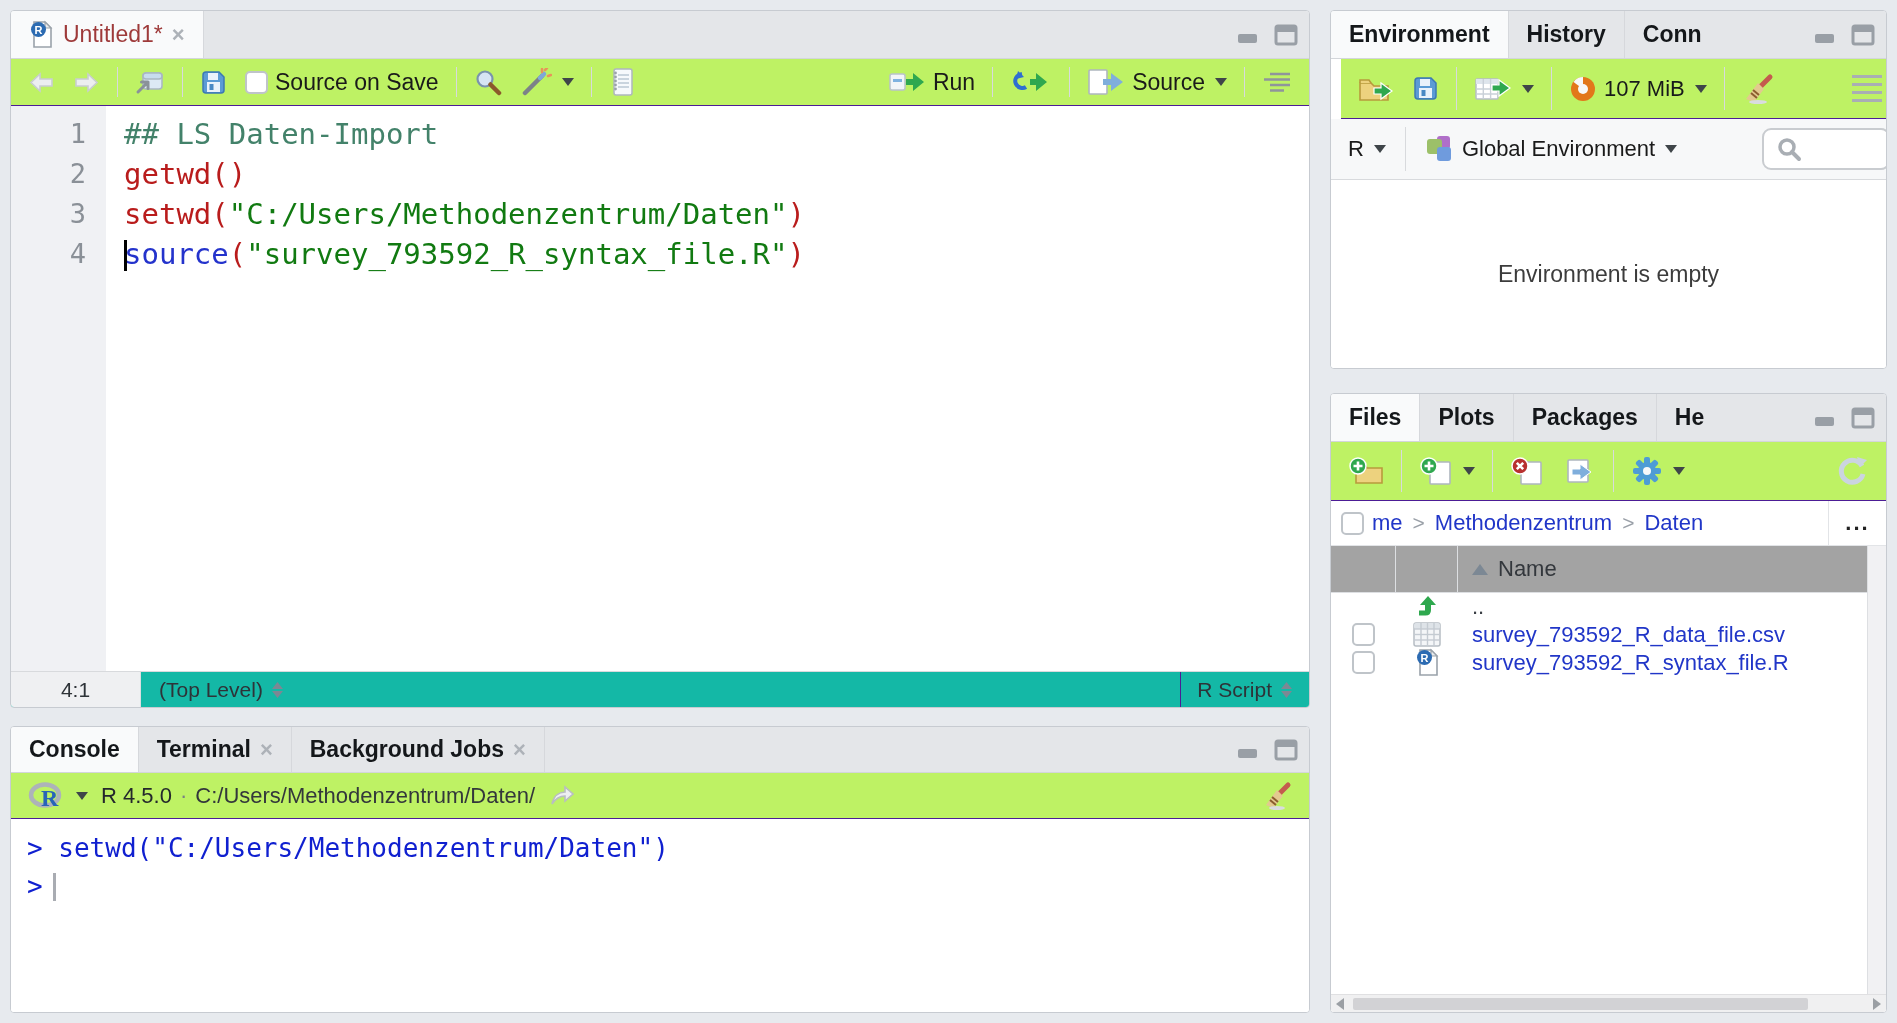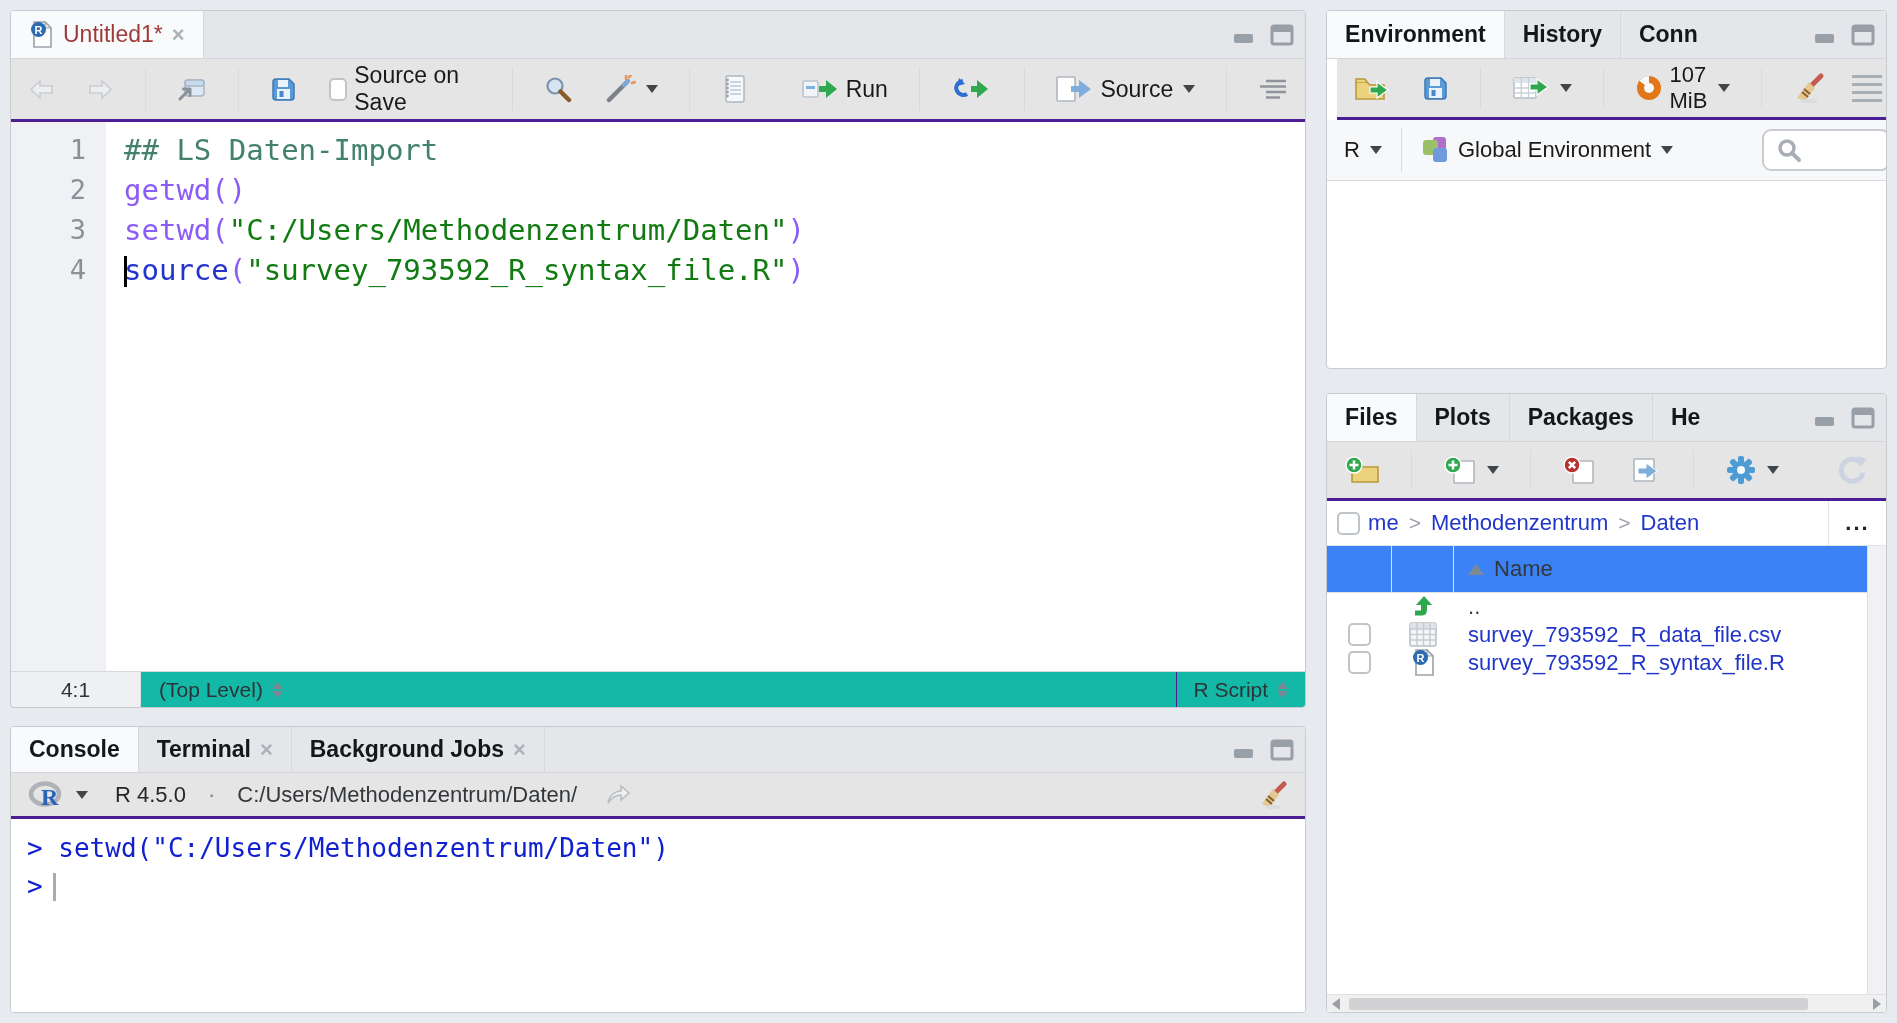--- a/index.html
+++ b/index.html
@@ -25,39 +25,39 @@
             background:#E4E6E9; border-bottom:1px solid #D3D6DA; overflow:hidden; }
   .tab { display:flex; align-items:center; gap:9px; padding:0 18px; font-size:23px;
          font-weight:bold; color:#14171a; border-right:1px solid #D6D8DC; white-space:nowrap; }
   .tab.active { background:#F9FAFB; }
   .tab-close { color:#ADB2B8; font-weight:bold; font-size:22px; line-height:1; }
   .doc-title { color:#9E3A3A; font-weight:normal; font-size:23px; }
   .winbtns { position:absolute; right:10px; top:0; height:48px; display:flex; gap:12px;
              align-items:center; padding-left:14px; background:#E4E6E9; }
 
   
-  .toolbar { display:flex; align-items:center; gap:22px; background:#e5e5e5;
-             border-bottom:3px solid #4c1d95; padding:0 12px; flex:0 0 47px; font-size:23px; }
+  .toolbar { display:flex; align-items:center; gap:8px; background:#bef264;
+             border-bottom:1px solid #4c1d95; padding:0 12px; flex:0 0 47px; font-size:23px; }
   .sep { width:1px; align-self:stretch; margin:8px 4px; background:#D8DADD; }
   .tbtn { display:flex; align-items:center; gap:7px; padding:3px 5px; border-radius:4px; }
   .car { width:0; height:0; border-left:6px solid transparent; border-right:6px solid transparent;
          border-top:8px solid #3F4549; margin-left:3px; }
   .spacer { flex:1; }
 
   
   .code-area { flex:1; display:flex; background:#fff; overflow:hidden;
                font-family:"DejaVu Sans Mono", monospace; }
   .gutter { width:95px; background:#F0F1F4; color:#8A9097; text-align:right;
             padding:8px 20px 0 0; font-size:27px; line-height:40px; }
   .codecol { flex:1; padding:8px 0 0 18px; font-size:29px; line-height:40px; color:#000; }
   .cline { white-space:pre; }
   .tok-comment { color:#43826A; }
   .tok-string  { color:#117A11; }
   .tok-keyword { color:#2433CC; }
-  .tok-plain   { color:#8b5cf6; }
+  .tok-plain   { color:#b91c1c; }
   .caret { display:inline-block; width:3px; height:31px; background:#000;
            vertical-align:text-bottom; margin-right:-3px; }
   .statusbar { flex:0 0 36px; display:flex; align-items:center; background:#14b8a6;
                border-top:1px solid #D8DADD; font-size:21px; color:#2e3338; }
   .statusbar .poscell { width:130px; align-self:stretch; display:flex; align-items:center;
                justify-content:center; background:#EFF0F2; border-right:1px solid #DCDEE1; }
   .statusbar .scopecell { display:flex; align-items:center; gap:8px; padding:0 18px;justify-content:space-between; }
   .statusbar .typecell { margin-left:auto; display:flex; align-items:center; gap:8px;
                padding:0 16px; border-left:1px solid #4c1d95; align-self:stretch; }
 
@@ -83,21 +83,21 @@
   
   .files-toolbar { flex:0 0 59px; }
   .crumbrow { flex:0 0 45px; display:flex; align-items:center; background:#fff;
               border-bottom:1px solid #E2E4E7; padding-left:10px; font-size:22px; }
   .crumb { color:#2136C8; }
   .crumb-sep { color:#9AA0A8; padding:0 10px; font-size:21px; }
   .morecell { margin-left:auto; align-self:stretch; display:flex; align-items:center;
               justify-content:center; width:58px; border-left:1px solid #E2E4E7;
               color:#222; font-weight:bold; letter-spacing:2px; font-size:22px; }
   .files-table { flex:1; position:relative; display:flex; flex-direction:column; background:#fff; }
-  .fhead { flex:0 0 47px; display:flex; align-items:center; background:#3b82f6;
+  .fhead { flex:0 0 47px; display:flex; align-items:center; background:#a3a3a3;
            border-bottom:1px solid #DDDFE2; font-size:22px; color:#33373c; }
   .fc1 { width:65px; align-self:stretch; border-right:1px solid #E0E2E5;
          display:flex; align-items:center; justify-content:center; }
   .fc2 { width:62px; align-self:stretch; border-right:1px solid #E0E2E5;
          display:flex; align-items:center; justify-content:center; }
   .fhead .fc1,.fhead .fc2 { border-right:1px solid #DDDFE2; }
   .fc3 { flex:1; display:flex; align-items:center; gap:10px; padding-left:14px; }
   .frow { flex:0 0 57px; display:flex; align-items:center; }
   .frow .fc1,.frow .fc2 { border-right:none; }
   .flink { color:#2136C8; font-size:22px; }
@@ -475,20 +475,21 @@
           <span class="car"></span>
         </span>
         <span class="env-search">
           <svg width="26" height="26">
               <circle cx="11" cy="11" r="7" fill="none" stroke="#A9AEB4" stroke-width="3.5"></circle>
               <line x1="16" y1="16" x2="23" y2="23" stroke="#A9AEB4" stroke-width="4" stroke-linecap="round"></line>
             </svg>
         </span>
       </div>
 
+      <div class="env-empty">Environment is empty</div>
     </section>
 
     <section class="pane files-pane">
       <div class="tabbar">
         <div class="tab active">
           <span>Files</span>
         </div>
         <div class="tab">
           <span>Plots</span>
         </div>

